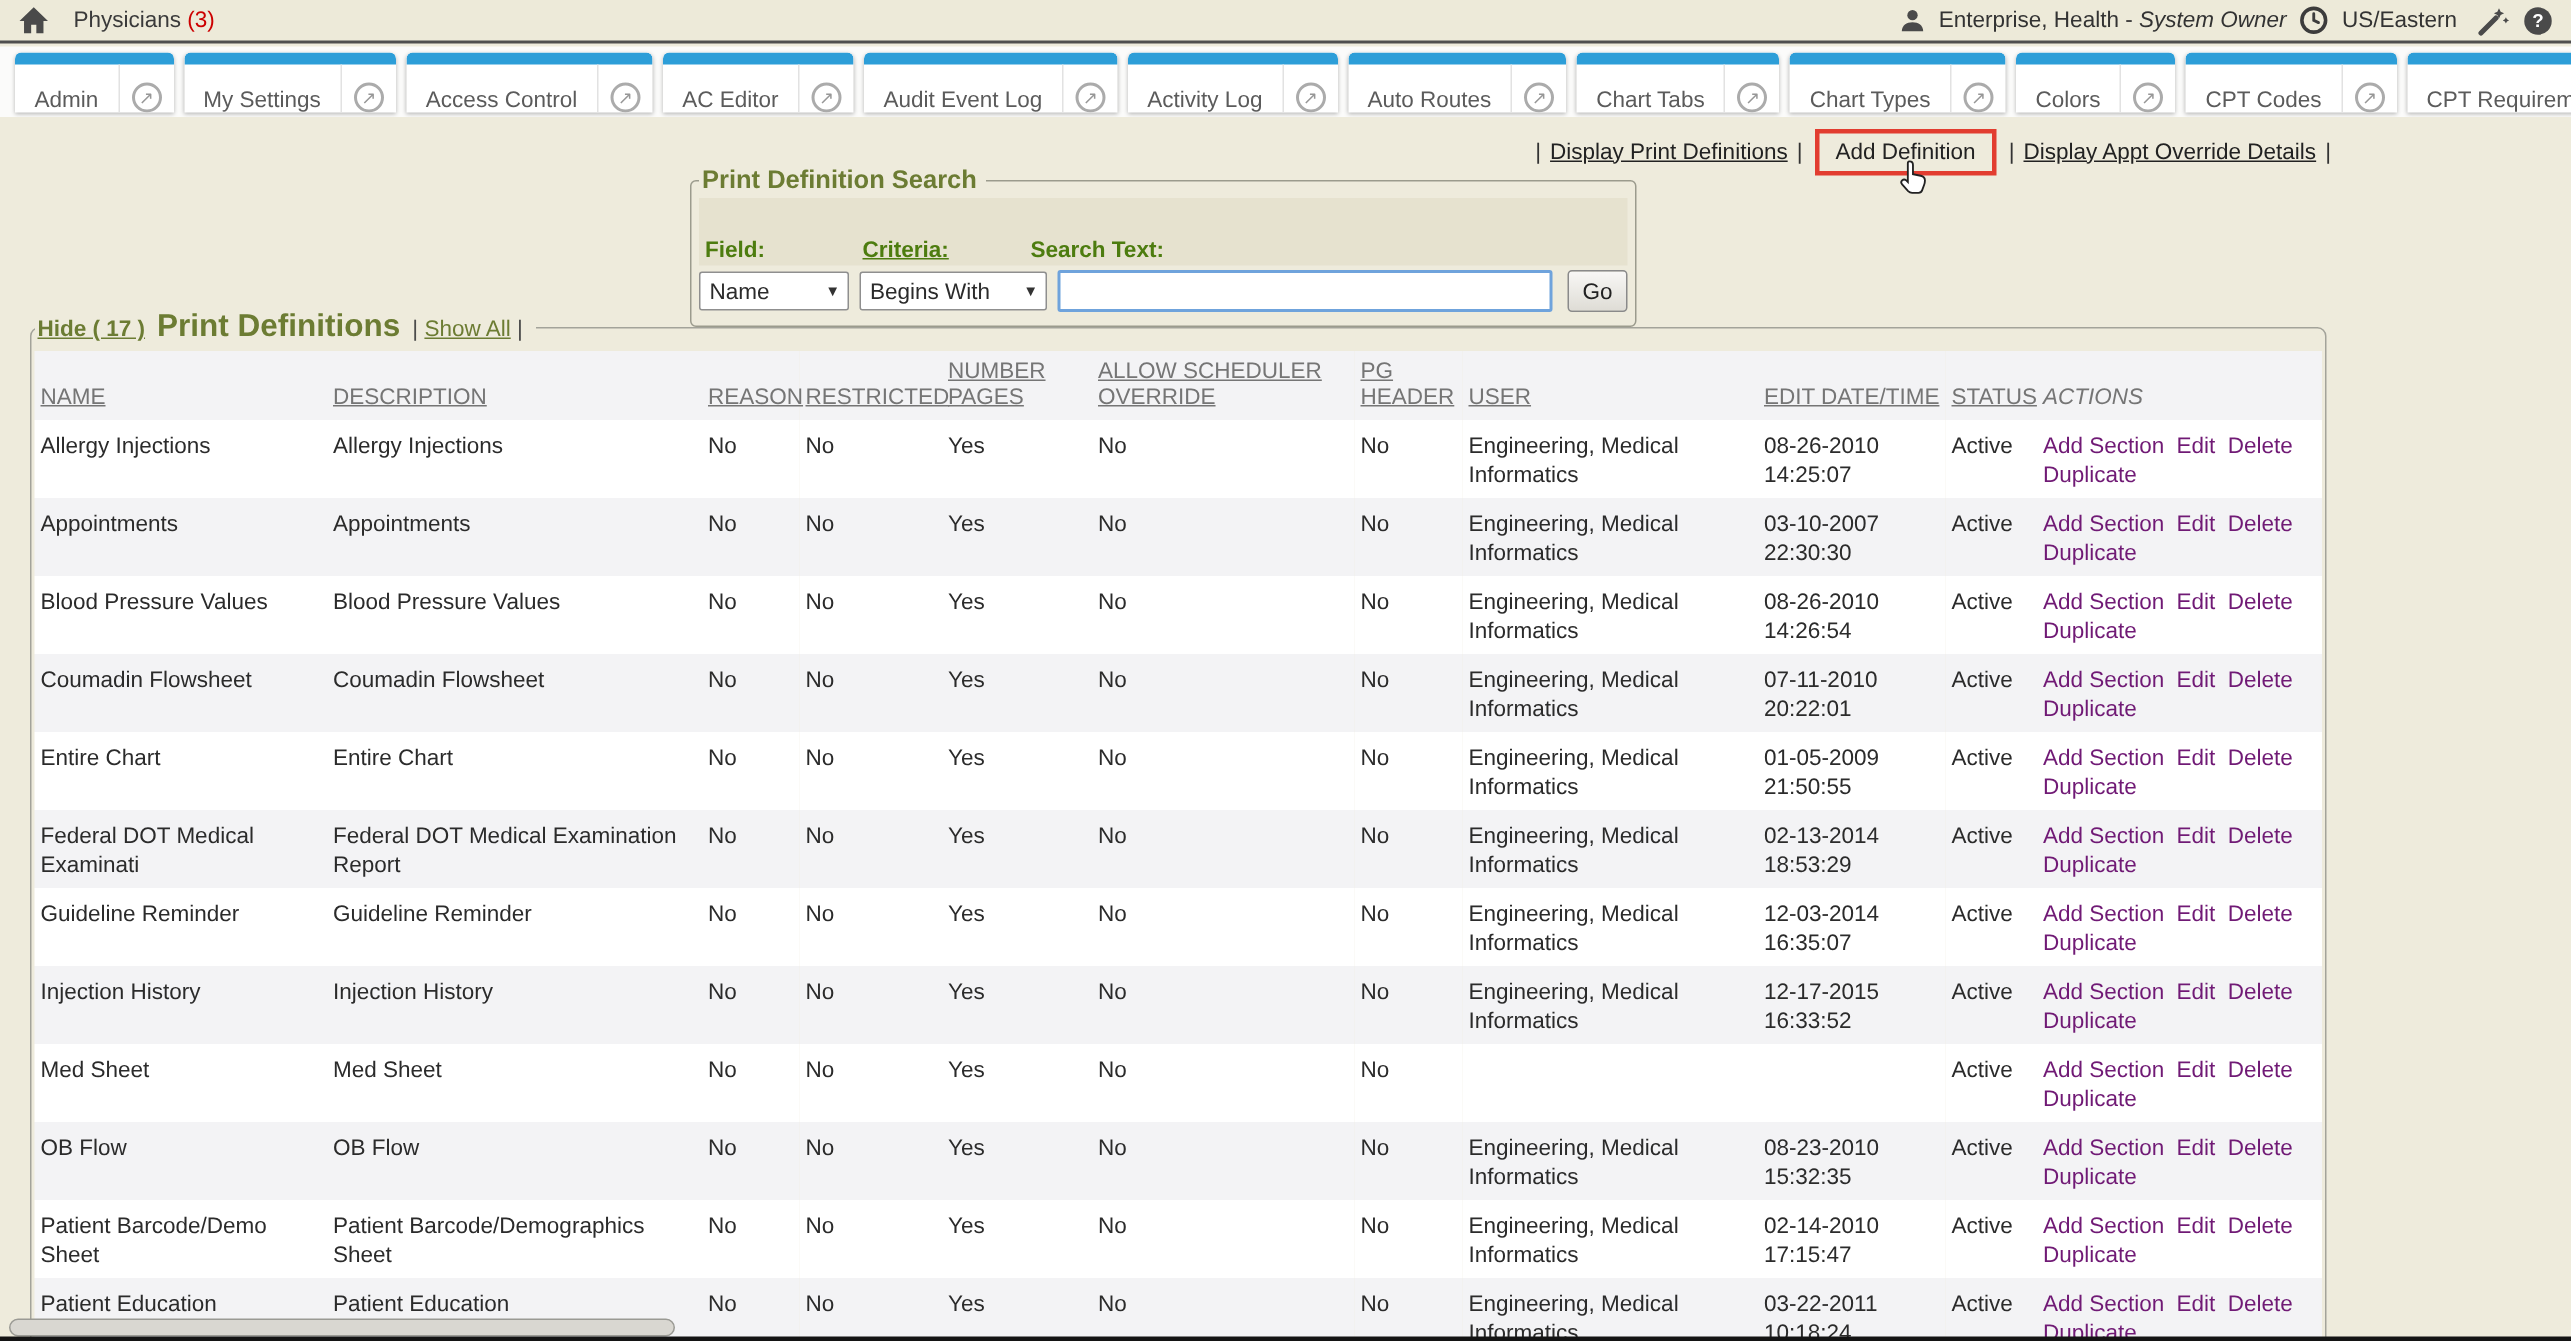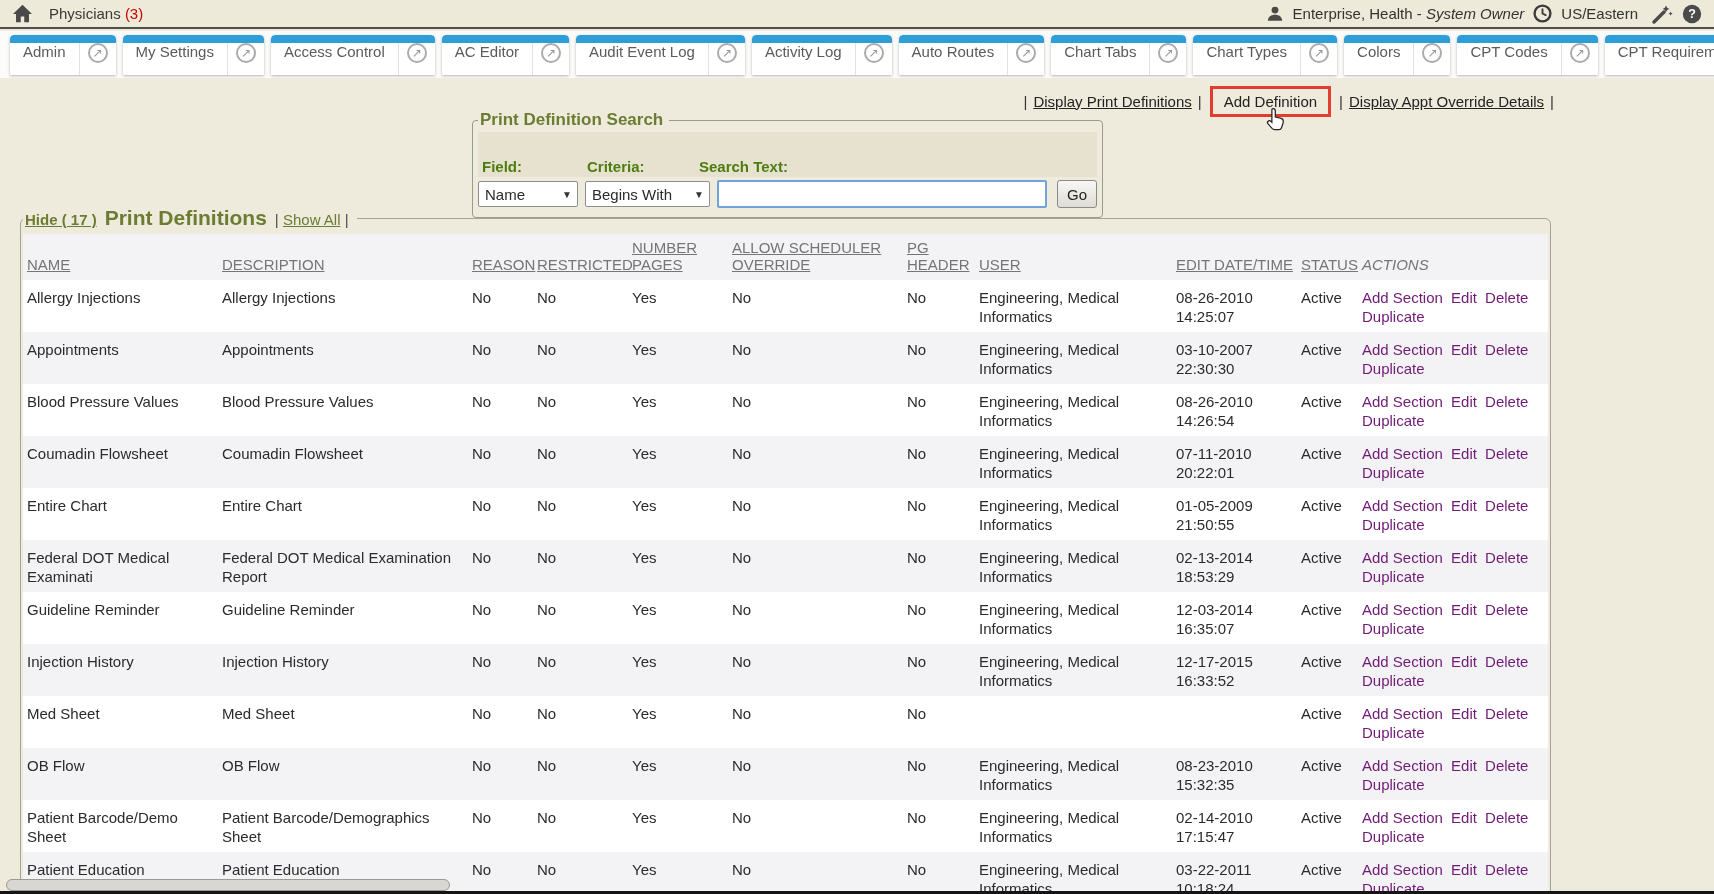--- a/index.html
+++ b/index.html
@@ -31,21 +31,21 @@
     background:#fbfbfa; display:flex; align-items:flex-start;
     padding:4px 4px 0 10px; gap:7px;
   }
   .tab {
     height:40px; background:#fff; border-radius:4px 4px 0 0;
     box-shadow:0 1px 3px rgba(0,0,0,.28);
     display:flex; flex-direction:column; flex:0 0 auto; cursor:pointer;
     overflow:hidden;
   }
   .tab-blue { height:8px; background:#2d9ed8; border-radius:4px 4px 0 0; flex:0 0 auto; }
-  .tab-body { flex:1; display:flex; align-items:flex-start; }
+  .tab-body { flex:1; display:flex; align-items:flex-end; }
   .tab-label { padding:0 13px; color:#5b5b5b; white-space:nowrap; }
   .tab-divider { width:1px; height:100%; background:#e2e2e2; }
   .tab-iconwrap { width:36px; display:flex; align-items:center; justify-content:center; }
   .circ-arrow {
     width:20px; height:20px; border:2px solid #ababab; border-radius:50%;
     color:#979797; font-size:12px; line-height:16px; text-align:center;
     display:inline-block;
   }
   
   .content { position:absolute; top:78px; left:0; right:0; bottom:0; background:#eeebdc; }
@@ -56,28 +56,28 @@
   }
   .pipe { color:#333; }
   .toplink { color:#222; text-decoration:underline; cursor:pointer; }
   .add-def-box {
     position:relative; border:3px solid #e23d30; padding:4px 11px; margin:0 2px;
   }
   .add-def-link { color:#222; cursor:pointer; }
   .cursor-hand { position:absolute; left:46%; bottom:-20px; }
   
   .search-fs {
-    position:absolute; left:472px; top:32px; width:602px;
+    position:absolute; left:460px; top:32px; width:602px;
     border:1px solid #9b9b8d; border-radius:4px; padding:2px 5px 9px 5px;
   }
   .search-fs legend { color:#6c7c33; font-weight:bold; font-size:17px; padding:0 6px 0 2px; margin-left:0px; }
   .search-labels { display:flex; background:#e6e2cf; }
   .search-labels .lbl { font-weight:bold; color:#4d7c0f; padding:2px 4px;margin-top:24px; }
   .lbl-field { width:105px; }
-  .lbl-criteria { width:112px; }
+  .lbl-criteria { width:112px;text-decoration:underline; }
   .lbl-search { width:330px; }
   .search-controls { display:flex; align-items:center; margin-top:3px; }
   .select-mock {
     height:26px; background:#fff; border:1px solid #8f8f8f; border-radius:2px;
     display:flex; align-items:center; justify-content:space-between;
     padding:0 5px 0 6px; cursor:pointer;
   }
   .select-field { width:100px; margin-right:7px; }
   .select-criteria { width:125px; margin-right:7px; }
   .select-caret { font-size:10px; color:#333; margin-left:6px; }

